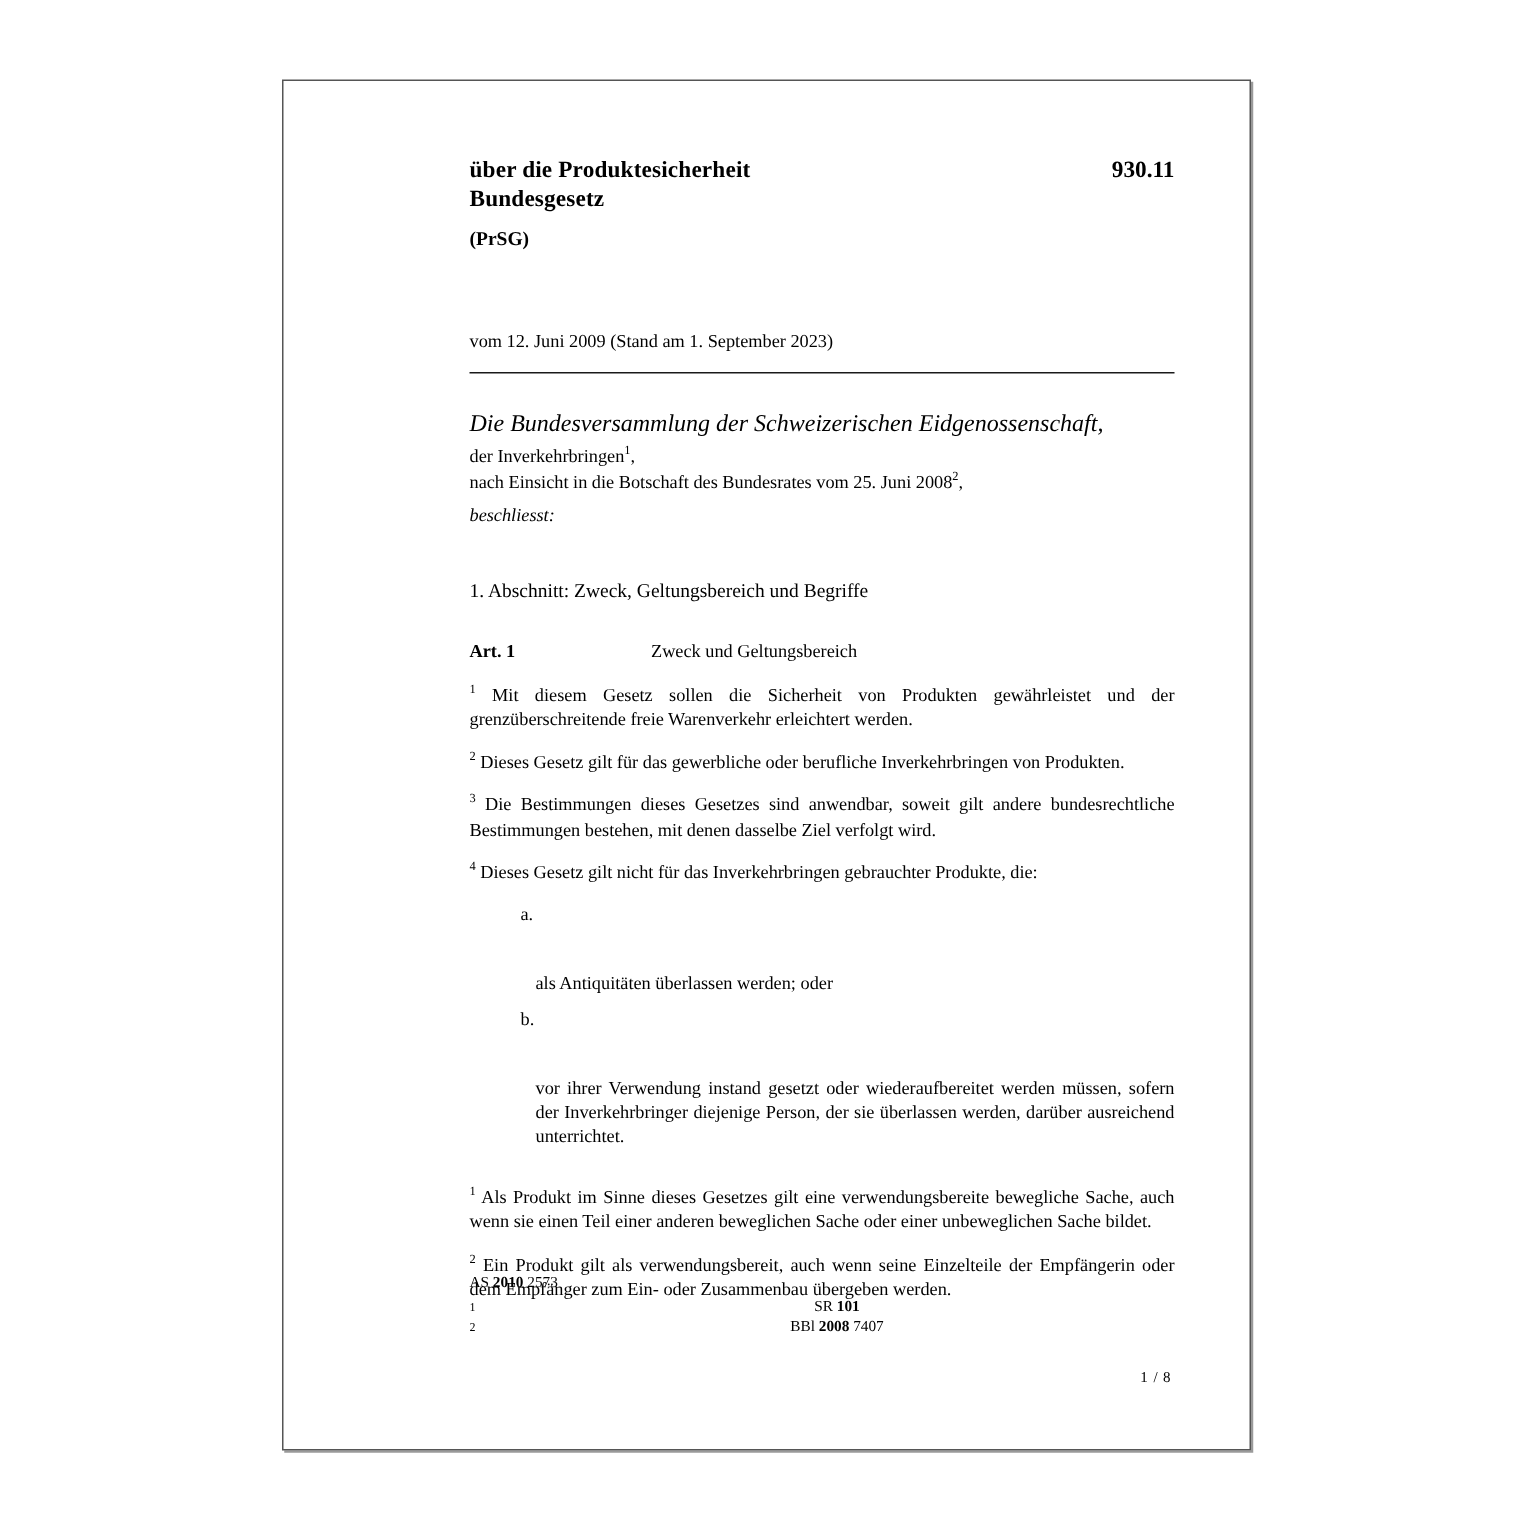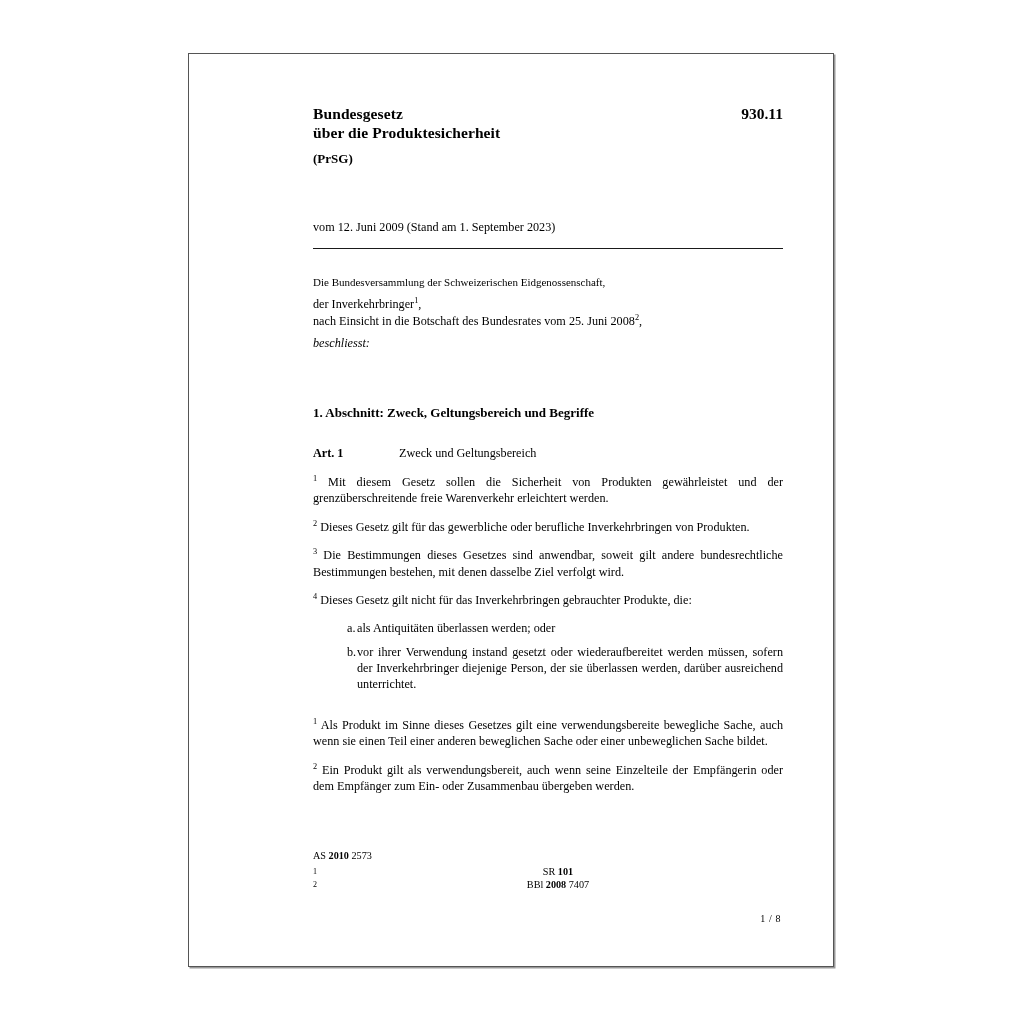--- a/index.html
+++ b/index.html
@@ -73,54 +73,56 @@
     border-top: 1.3px solid #1a1a1a;
     margin: 13px 0 0 0;
     width: 100%;
   }
 
   
   .preamble {
     margin-top: 25px;
   }
   .preamble-italic {
-    font-size: 11px;
+    font-style: italic;
+    font-size: 16px;
     line-height: 17px;
   }
   .preamble-line {
     font-size: 12.2px;
     line-height: 17px;
   }
   .preamble-block {
     margin-top: 5px;
   }
   .preamble-beschliesst {
     font-style: italic;
     font-size: 12.2px;
     line-height: 17px;
     margin-top: 5px;
   }
 
   
   .section-heading {
-    font-weight: bold;
+    font-weight: normal;
     font-size: 13px;
     line-height: 17px;
-    margin-top: 52px;
+    margin-top: 33px;
   }
 
   
   .article {
     margin-top: 24px;
   }
   .article-head {
     font-size: 12.2px;
     line-height: 17px;
     display: flex;
     margin-bottom: 7px;
+    gap: 35px;
   }
   .article-num {
     font-weight: bold;
     width: 86px;
     flex: 0 0 86px;
   }
   .article-name {
     flex: 1 1 auto;
   }
 
@@ -153,20 +155,21 @@
   .letter-item:last-child { margin-bottom: 0; }
   .letter-mark {
     width: 44px;
     flex: 0 0 44px;
     padding-left: 34px;
     box-sizing: border-box;
   }
   .letter-text {
     flex: 1 1 auto;
     text-align: justify;
+    margin-top: 46px;
   }
 
   
   #footnotes {
     position: absolute;
     left: 124px;
     top: 795px;
     width: 470px;
     font-size: 10.2px;
     line-height: 13.5px;
@@ -204,35 +207,35 @@
 </style>
 </head>
 <body>
 
 <div id="page">
 
   <div id="content">
 
     <div class="header-row">
       <div class="doc-title">
+        <div>über die Produktesicherheit</div>
         <div>Bundesgesetz</div>
-        <div>über die Produktesicherheit</div>
       </div>
       <div class="doc-abbrev">(PrSG)</div>
       <div class="doc-number">930.11</div>
     </div>
 
     <div class="date-line">vom 12. Juni 2009 (Stand am 1. September 2023)</div>
 
     <hr class="rule">
 
     <div class="preamble">
       <div class="preamble-italic">Die Bundesversammlung der Schweizerischen Eidgenossenschaft,</div>
       <div class="preamble-block">
-        <div class="preamble-line"><span>der Inverkehrbringer</span><sup style="font-size:8.3px;line-height:0;vertical-align:super">1</sup><span>,</span></div>
+        <div class="preamble-line"><span>der Inverkehrbringen</span><sup style="font-size:8.3px;line-height:0;vertical-align:super">1</sup><span>,</span></div>
         <div class="preamble-line"><span>nach Einsicht in die Botschaft des Bundesrates vom 25. Juni 2008</span><sup style="font-size:8.3px;line-height:0;vertical-align:super">2</sup><span>,</span></div>
       </div>
       <div class="preamble-beschliesst">beschliesst:</div>
     </div>
 
     <div class="section-heading">1. Abschnitt: Zweck, Geltungsbereich und Begriffe</div>
 
     <div id="articles">
         <div class="article">
           <div class="article-head">

